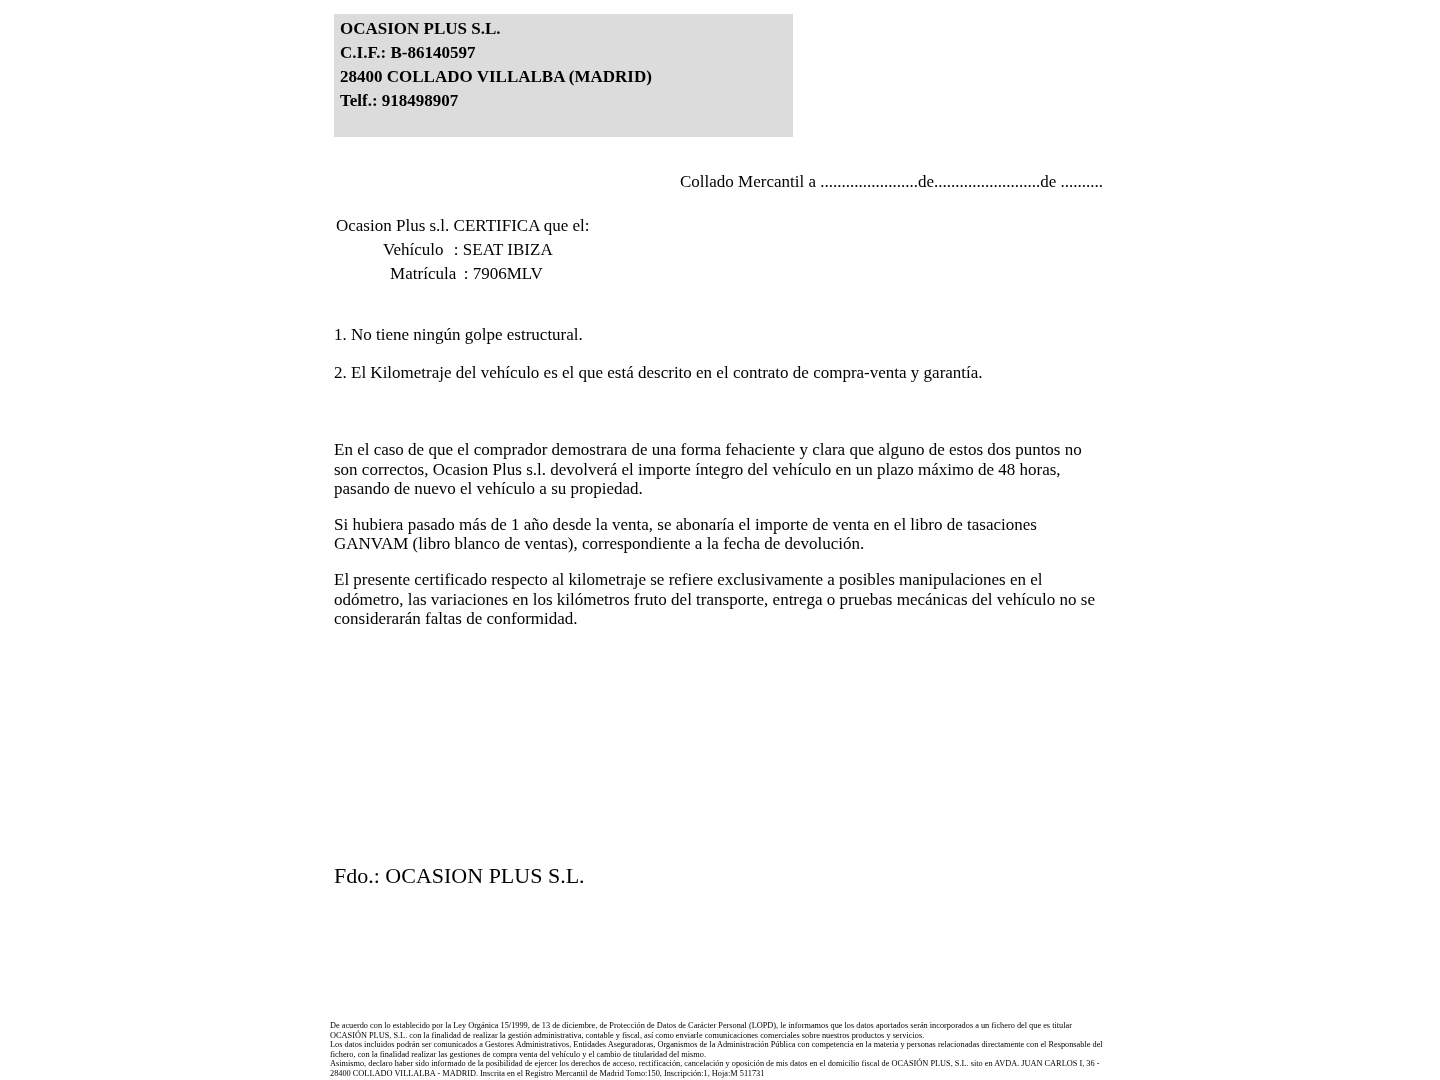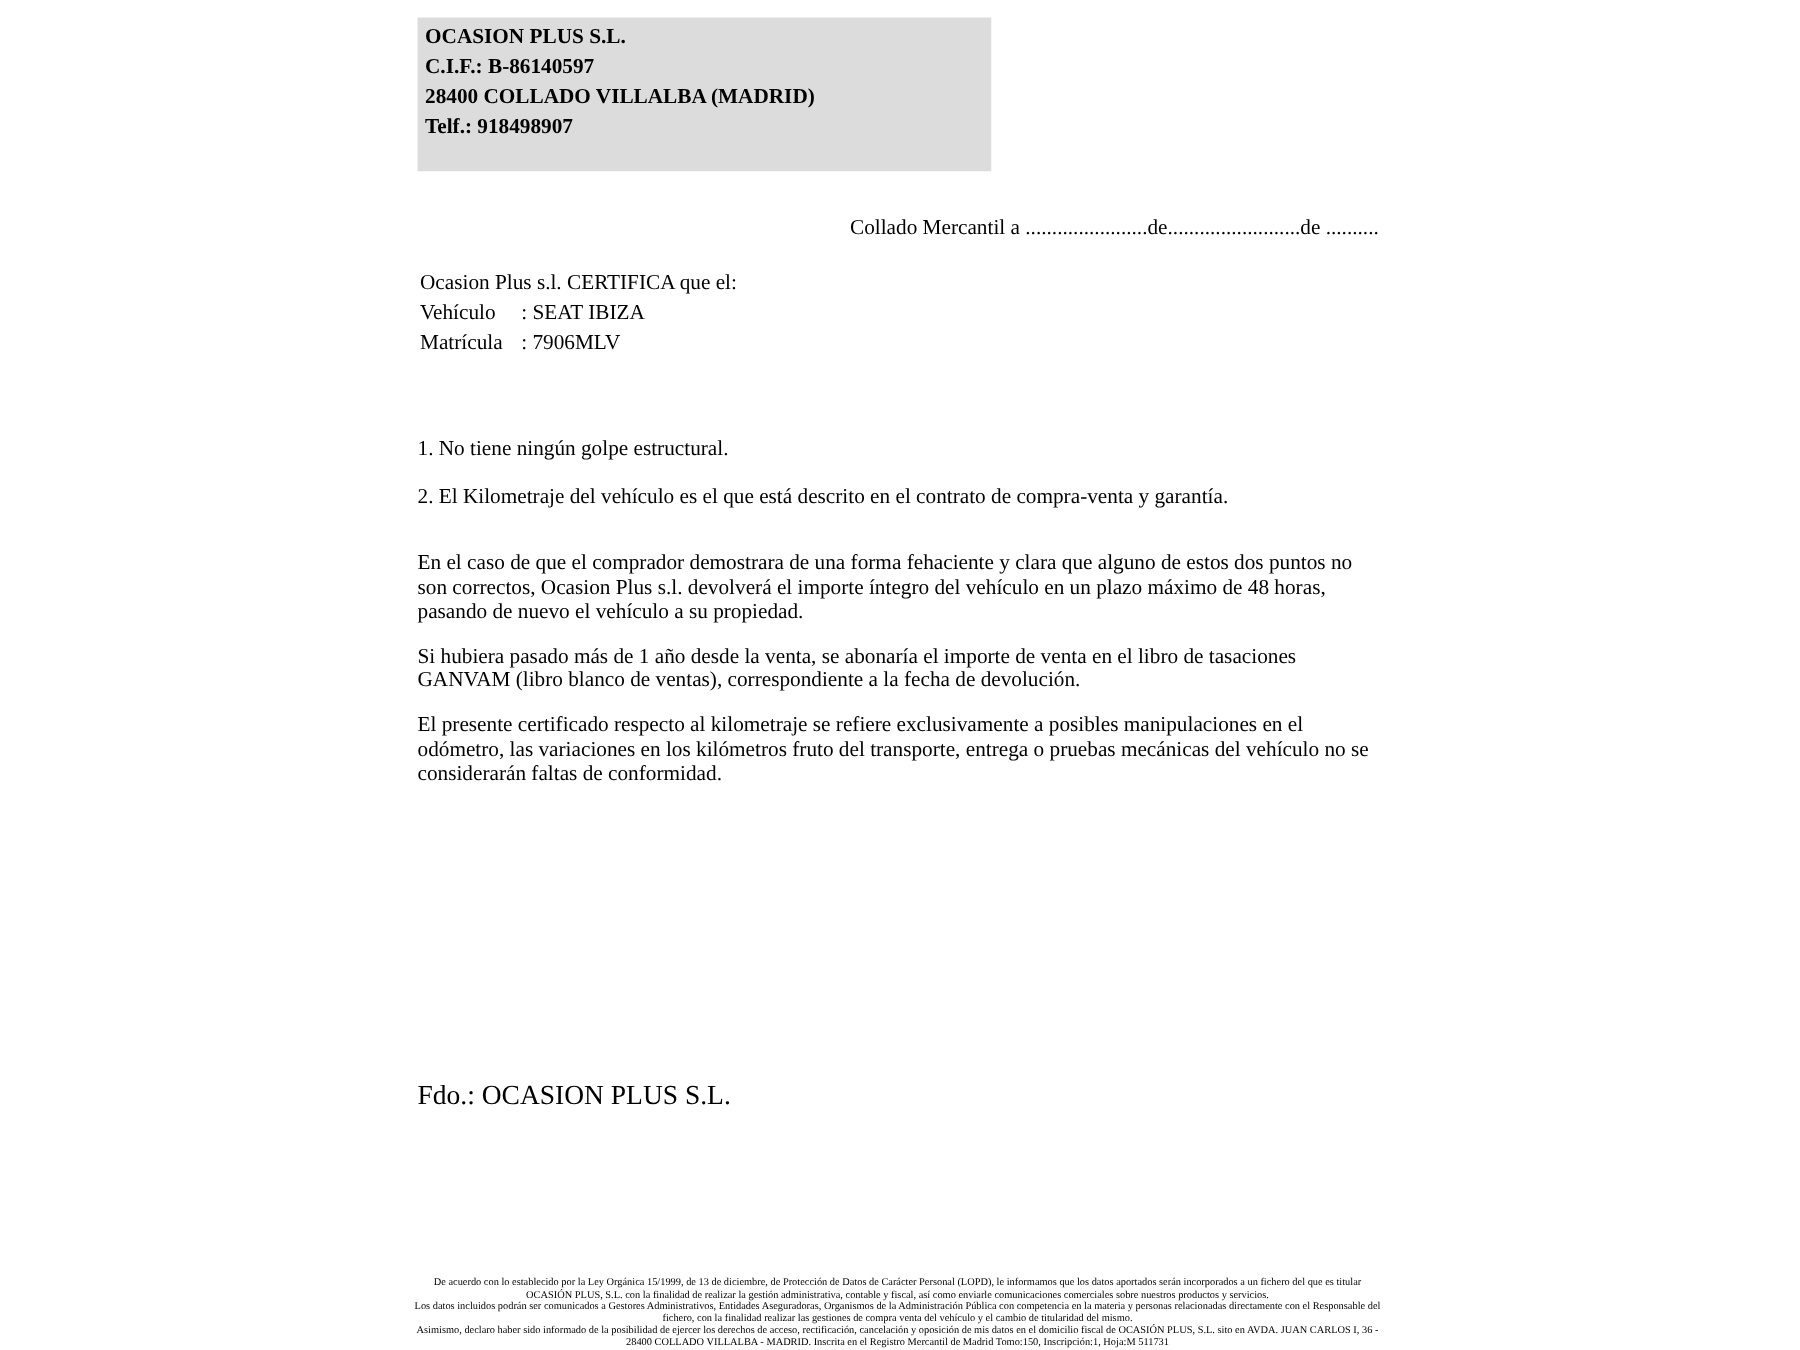--- a/index.html
+++ b/index.html
@@ -39,36 +39,36 @@
     font-size: 17px;
     white-space: nowrap;
   }
 
   
   #certify {
     left: 336px;
     top: 214px;
     font-size: 17px;
     line-height: 24px;
+    text-align: center;
   }
   .field-row { white-space: nowrap; }
   .field-label-outer {
     display: inline-block;
     width: 81px;
   }
   .field-label-text { }
 
   
   #points {
     left: 334px;
     top: 325px;
     font-size: 17px;
     line-height: 20px;
     width: 770px;
-    margin-top: 24px;
   }
   #points .point { margin: 0 0 18px 0; }
 
   
   #paragraphs {
     left: 334px;
     top: 440px;
     width: 762px;
     font-size: 17px;
     line-height: 19.6px;
@@ -84,21 +84,21 @@
   }
 
   
   #footer {
     left: 330px;
     top: 1021px;
     width: 776px;
     font-size: 8.3px;
     line-height: 9.55px;
   }
-  #footer p { margin: 0; text-align: center; }
+  #footer p { margin: 0; }
 </style>
 </head>
 <body>
 
 <div class="abs" id="header-box">
   <div class="hline">OCASION PLUS S.L.</div>
   <div class="hline">C.I.F.: B-86140597</div>
   <div class="hline">28400 COLLADO VILLALBA (MADRID)</div>
   <div class="hline">Telf.: 918498907</div>
 </div>

